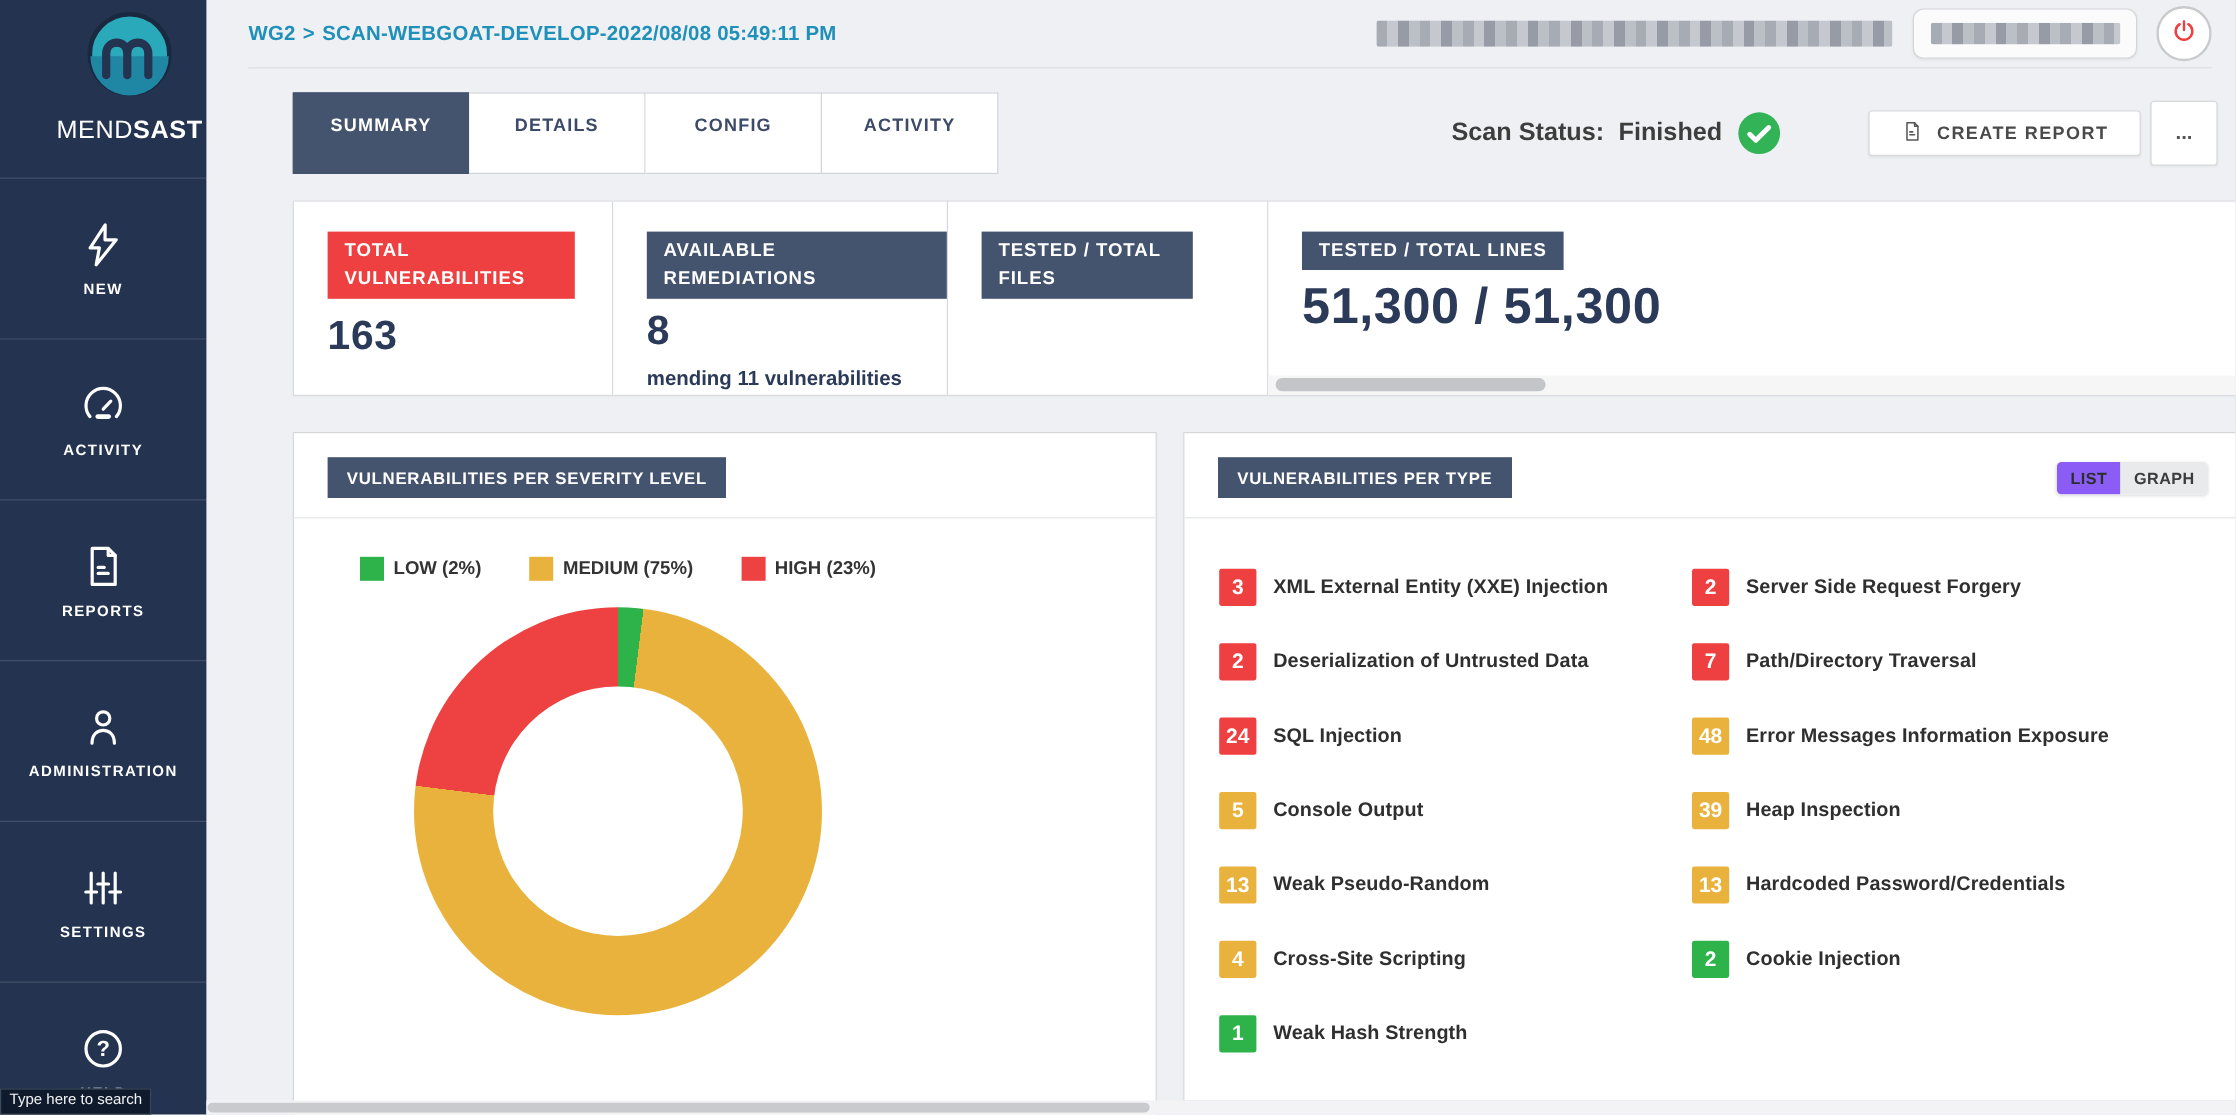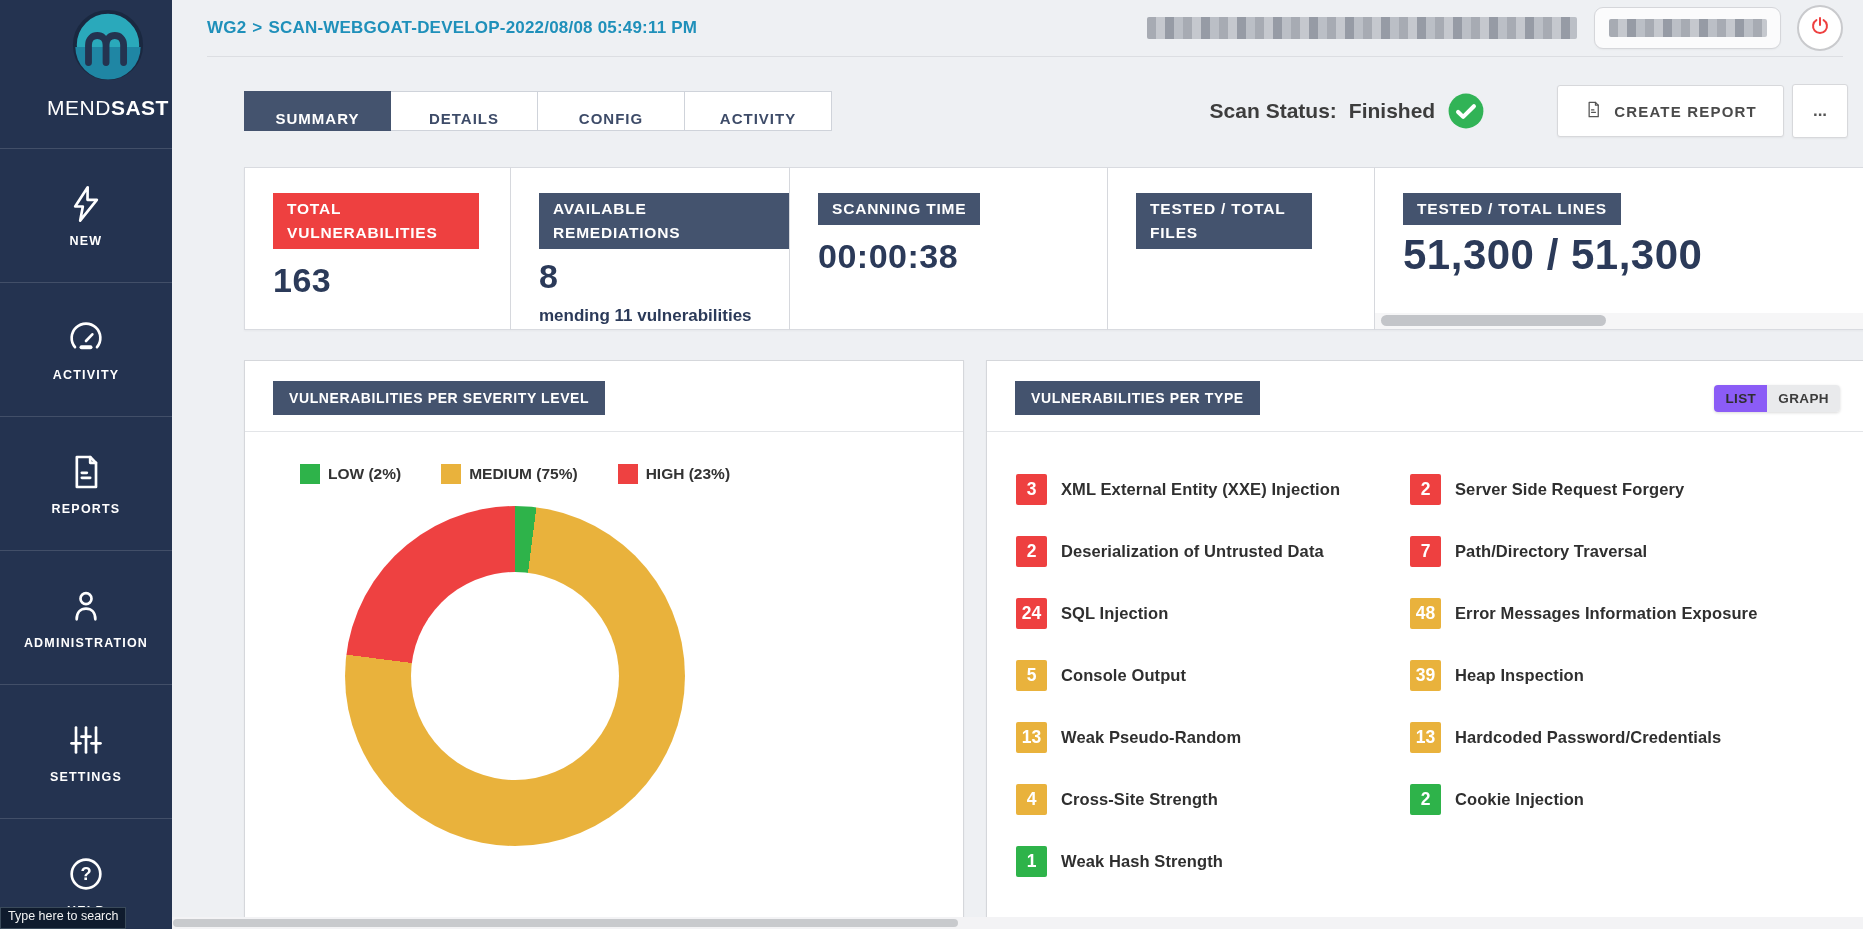--- a/index.html
+++ b/index.html
@@ -23,27 +23,27 @@
   .breadcrumb span{margin-right:6px;}
   .redact{background-image:repeating-linear-gradient(90deg,#a7abb3 0 9px,#c5c8ce 9px 18px,#969ba5 18px 27px,#bbbfc6 27px 36px),repeating-linear-gradient(0deg,rgba(255,255,255,.3) 0 8px,rgba(0,0,0,.07) 8px 16px);border-radius:2px;}
   .redact-strip{width:430px;height:22px;margin-right:17px;}
   .redact-box{width:185px;height:40px;border:1px solid #d5d6da;border-radius:9px;background:#fbfbfc;display:flex;align-items:center;justify-content:center;margin-right:16px;box-shadow:0 1px 2px rgba(0,0,0,.04);}
   .redact-box .redact{width:158px;height:18px;}
   .power-btn{width:46px;height:46px;border-radius:50%;background:#fff;border:2px solid #c9cacd;display:flex;align-items:center;justify-content:center;cursor:pointer;box-sizing:border-box;}
   .power-btn svg{width:22px;height:22px;stroke:var(--red);fill:none;stroke-width:2.2;stroke-linecap:round;}
 
   .toolbar-row{display:flex;align-items:center;height:56px;margin:26px 15px 0 72px;}
   .tabs{display:flex;}
-  .tab{width:147px;height:40px;line-height:54px;text-align:center;font-size:15px;font-weight:700;letter-spacing:1px;color:#3d4b68;background:#fff;border:1px solid #cfd3da;border-left:none;cursor:pointer;box-sizing:border-box;}
+  .tab{width:147px;height:68px;line-height:54px;text-align:center;font-size:15px;font-weight:700;letter-spacing:1px;color:#3d4b68;background:#fff;border:1px solid #cfd3da;border-left:none;cursor:pointer;box-sizing:border-box;}
   .tab:first-child{border-left:1px solid #cfd3da;}
   .tab.active{background:var(--chip);border-color:var(--chip);color:#fff;}
   .scan-status{display:flex;align-items:center;gap:12px;margin-left:auto;margin-right:72px;}
   .scan-status .txt{font-size:21px;font-weight:700;color:#3d3d3d;}
   .check-badge{width:38px;height:38px;}
-  .btn-report{height:52px;display:flex;align-items:center;gap:11px;padding:0 26px;background:#fff;border:1px solid #d7d8db;border-radius:3px;font-size:15px;font-weight:700;letter-spacing:1.2px;color:#4a4a4a;cursor:pointer;box-shadow:0 1px 2px rgba(0,0,0,.05);box-sizing:border-box;}
+  .btn-report{height:38px;display:flex;align-items:center;gap:11px;padding:0 26px;background:#fff;border:1px solid #d7d8db;border-radius:3px;font-size:15px;font-weight:700;letter-spacing:1.2px;color:#4a4a4a;cursor:pointer;box-shadow:0 1px 2px rgba(0,0,0,.05);box-sizing:border-box;}
   .btn-report svg{width:19px;height:19px;stroke:#555;fill:none;stroke-width:1.6;stroke-linejoin:round;stroke-linecap:round;}
   .btn-more{width:56px;height:54px;margin-left:8px;background:#fff;border:1px solid #d7d8db;border-radius:3px;font-size:17px;font-weight:700;color:#555;cursor:pointer;display:flex;align-items:center;justify-content:center;box-shadow:0 1px 2px rgba(0,0,0,.05);box-sizing:border-box;}
 
   
   .stats-row{display:flex;height:163px;margin:28px 0 0 72px;}
   .card{position:relative;background:#fff;border:1px solid #d9dbe0;border-left:none;padding:25px 0 0 28px;box-sizing:border-box;box-shadow:0 1px 2px rgba(0,0,0,.04);}
   .card:first-child{border-left:1px solid #d9dbe0;}
   .card1{width:267px;}.card2{width:279px;}.card3{width:318px;}.card4{width:267px;}
   .card5{flex:1;margin-right:-2px;overflow:hidden;}
   .chip{display:inline-block;background:var(--chip);color:#fff;font-size:15.5px;font-weight:700;letter-spacing:.8px;line-height:1.55;padding:4px 14px;}
@@ -226,24 +226,20 @@
     <div class="stats-row">
       <div class="card card1">
         <span class="chip chip--red chip--w190">TOTAL VULNERABILITIES</span>
         <div class="value">163</div>
       </div>
       <div class="card card2">
         <span class="chip">AVAILABLE REMEDIATIONS</span>
         <div class="value">8</div>
         <div class="subtext">mending 11 vulnerabilities</div>
       </div>
-      <div class="card card3">
-        <span class="chip">SCANNING TIME</span>
-        <div class="value">00:00:38</div>
-      </div>
       <div class="card card4">
         <span class="chip chip--w160">TESTED / TOTAL FILES</span>
       </div>
       <div class="card card5">
         <span class="chip">TESTED / TOTAL LINES</span>
         <div class="value">51,300 / 51,300</div>
         <div class="card-scroll-track">
           <div class="card-scroll-thumb"></div>
         </div>
       </div>
@@ -307,21 +303,21 @@
               <span class="type-label">Console Output</span>
             </div>
 
             <div class="type-item">
               <span class="type-badge" style="background-color: rgb(233, 178, 60);">13</span>
               <span class="type-label">Weak Pseudo-Random</span>
             </div>
 
             <div class="type-item">
               <span class="type-badge" style="background-color: rgb(233, 178, 60);">4</span>
-              <span class="type-label">Cross-Site Strength</span>
+              <span class="type-label">Cross-Site Scripting</span>
             </div>
 
             <div class="type-item">
               <span class="type-badge" style="background-color: rgb(46, 179, 74);">1</span>
               <span class="type-label">Weak Hash Strength</span>
             </div>
 
             <div class="type-item">
               <span class="type-badge" style="background-color: rgb(238, 64, 64);">2</span>
               <span class="type-label">Server Side Request Forgery</span>

